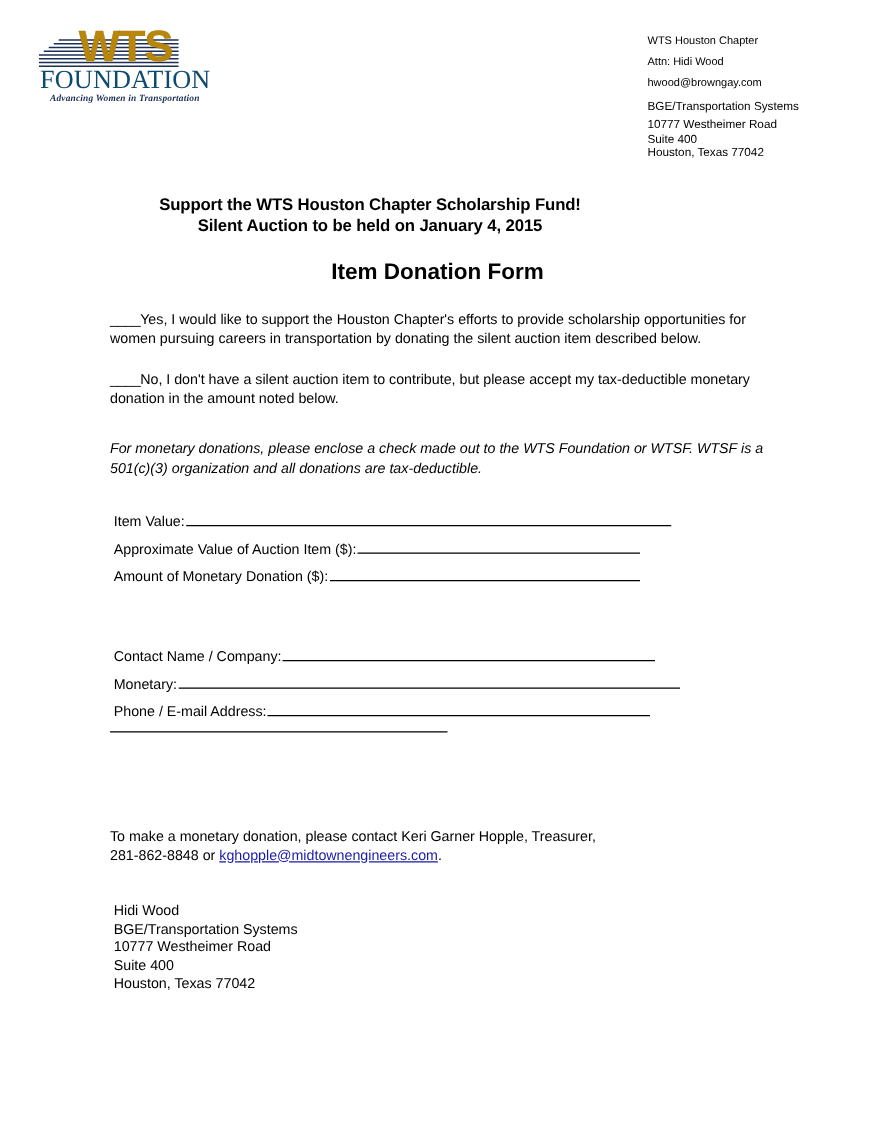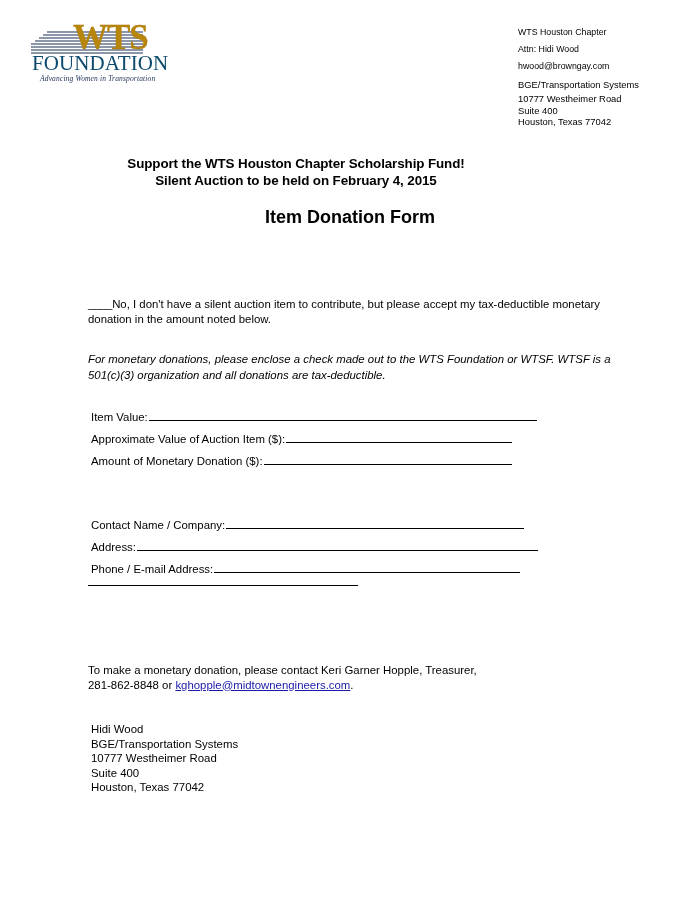--- a/index.html
+++ b/index.html
@@ -39,23 +39,23 @@
   }
   .logo-stripes {
     position: absolute;
     left: 0px;
     top: 10px;
     width: 112px;
     height: 26px;
   }
   .logo-wts {
     position: absolute;
-    left: 42px;
+    left: 32px;
     top: 0px;
-    font-family: Liberation Serif, serif;
+    font-family: Liberation Sans, sans-serif;
     font-weight: bold;
     font-size: 35px;
     line-height: 35px;
     letter-spacing: -1px;
     color: #b8860b;
     -webkit-text-stroke: 0.3px #a8770a;
   }
   .logo-foundation {
     position: absolute;
     left: 1px;
@@ -69,20 +69,21 @@
   .logo-tagline {
     position: absolute;
     left: 9px;
     top: 54px;
     font-family: "Liberation Serif", serif;
     font-style: italic;
     font-size: 7.5px;
     line-height: 9px;
     color: #1b2f55;
     letter-spacing: 0.15px;
+    font-weight: bold;
   }
 
   
   .header-address {
     position: absolute;
     left: 518px;
     top: 28px;
     font-size: 8.8px;
     line-height: 8.8px;
     color: #000;
@@ -233,24 +234,25 @@
         <div class="ha-org">BGE/Transportation Systems</div>
         <div>10777 Westheimer Road</div>
         <div>Suite 400</div>
         <div>Houston, Texas 77042</div>
       </div>
     </div>
   </div>
 
   <div class="title-block">
     <div class="title-line">Support the WTS Houston Chapter Scholarship Fund!</div>
-    <div class="title-line">Silent Auction to be held on February 4, 2015</div>
+    <div class="title-line">Silent Auction to be held on January 4, 2015</div>
   </div>
   <div class="subtitle">Item Donation Form</div>
 
+  <div class="body-text para-yes"><span class="blank-inline">____</span><span>Yes, I would like to support the Houston Chapter's efforts to provide scholarship opportunities for women pursuing careers in transportation by donating the silent auction item described below.</span></div>
 
   <div class="body-text para-no"><span class="blank-inline">____</span><span>No, I don't have a silent auction item to contribute, but please accept my tax-deductible monetary donation in the amount noted below.</span></div>
 
   <div class="body-text para-italic">For monetary donations, please enclose a check made out to the WTS Foundation or WTSF. WTSF is a 501(c)(3) organization and all donations are tax-deductible.</div>
 
   <div class="form-group form-group-1">
     <div class="field-row">
       <span class="field-label">Item Value:</span><span class="field-rule" style="width:388px"></span>
     </div>
     <div class="field-row">
@@ -259,21 +261,21 @@
     <div class="field-row">
       <span class="field-label">Amount of Monetary Donation ($):</span><span class="field-rule" style="width:248px"></span>
     </div>
   </div>
 
   <div class="form-group form-group-2">
     <div class="field-row">
       <span class="field-label">Contact Name / Company:</span><span class="field-rule" style="width:298px"></span>
     </div>
     <div class="field-row">
-      <span class="field-label">Address:</span><span class="field-rule" style="width:401px"></span>
+      <span class="field-label">Monetary:</span><span class="field-rule" style="width:401px"></span>
     </div>
     <div class="field-row">
       <span class="field-label">Phone / E-mail Address:</span><span class="field-rule" style="width:306px"></span>
     </div>
   </div>
 
   <div class="standalone-rule"></div>
 
 
   <div class="body-text contact-2">

